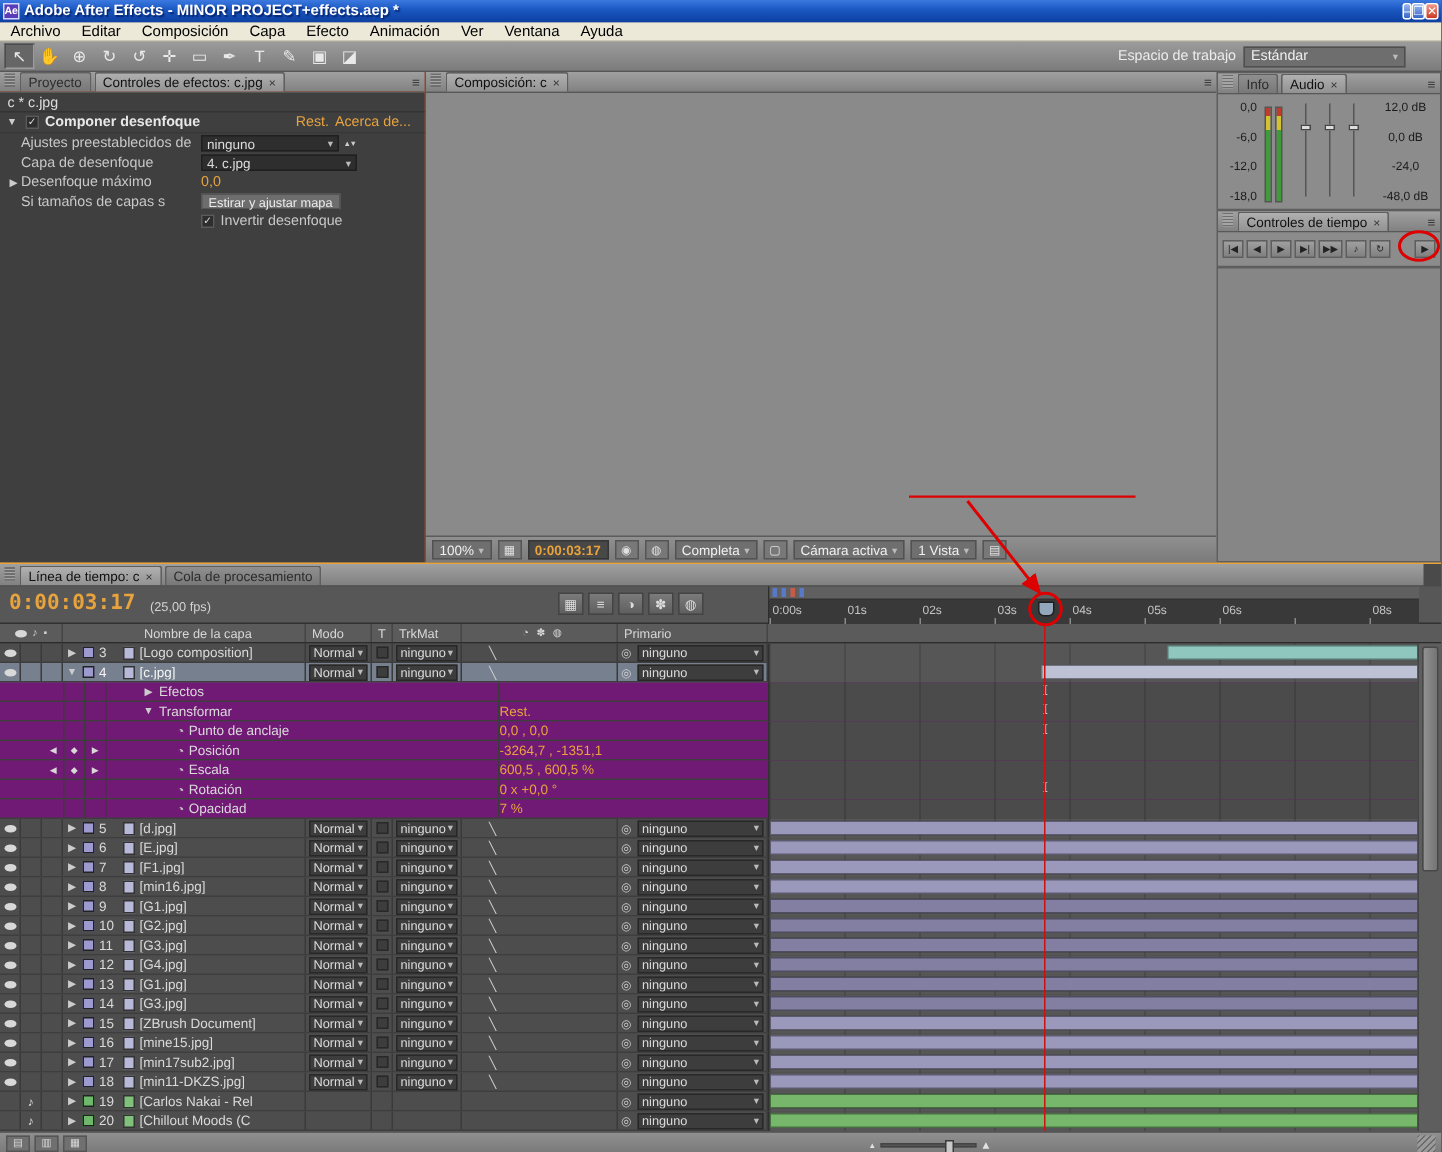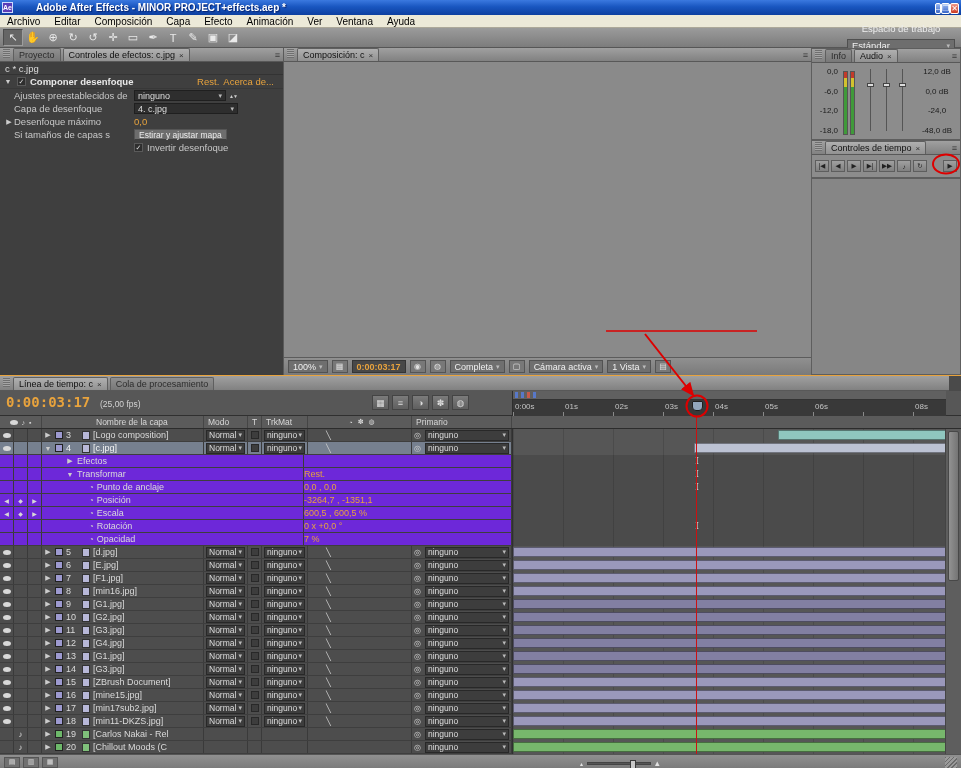--- a/index.html
+++ b/index.html
@@ -4,36 +4,36 @@
 <style>
 * { box-sizing:border-box; margin:0; padding:0; }
 html,body { background:#555; }
 #screen { position:relative; width:961px; height:768px; background:#8a8a8a;
   font-family:"Liberation Sans",sans-serif; font-size:10px; color:#ddd; overflow:hidden; }
 
 
 .titlebar{position:absolute;left:0;top:0;width:961px;height:15px;
   background:linear-gradient(#3b79e0,#1956c0 45%,#0d3fa0);display:flex;align-items:center;gap:3px;padding:0 2px;color:#fff;}
 .app-icon{width:11px;height:11px;background:#5a3bb8;border:1px solid #cfd8ff;font-size:7px;line-height:9px;text-align:center;font-weight:bold;flex:none;}
-.title-text{font-size:10px;font-weight:bold;text-shadow:1px 1px 1px #05216b;flex:1;white-space:nowrap;overflow:hidden;margin-left:20px;}
+.title-text{font-size:10px;font-weight:bold;text-shadow:1px 1px 1px #05216b;flex:1;white-space:nowrap;overflow:hidden;}
 .win-btn{width:17px;height:12px;border:1px solid #fff;border-radius:2px;background:linear-gradient(#9ab8f0,#3866c8);
   color:#fff;font-size:8px;line-height:10px;text-align:center;flex:none;}
 .win-btn.close{background:linear-gradient(#f09a8a,#cc3a22);}
 
 
 .menubar{position:absolute;left:0;top:15px;width:961px;height:13px;background:#ece9d8;border-bottom:1px solid #aca899;
   display:flex;align-items:center;color:#000;}
 .menu-item{padding:0 7px;font-size:10px;height:13px;line-height:13px;}
 
 
 .toolbar{position:absolute;left:0;top:28px;width:961px;height:20px;background:linear-gradient(#9b9b9b,#7c7c7c);
   border-bottom:1px solid #565656;display:flex;align-items:center;padding:0 3px;}
 .tool{width:20px;height:17px;display:flex;align-items:center;justify-content:center;color:#e9e9e9;font-size:11px;border:1px solid transparent;}
 .tool.active{background:#666;border-color:#4d4d4d #9d9d9d #9d9d9d #4d4d4d;}
-.workspace{margin-left:auto;display:flex;align-items:center;gap:5px;margin-right:3px;flex-direction:column;}
+.workspace{margin-left:auto;display:flex;align-items:center;gap:5px;margin-right:21px;}
 .ws-label{color:#ededed;font-size:9.5px;}
 .ws-select{width:108px;height:14px;background:#6e6e6e;border:1px solid #4f4f4f;display:flex;align-items:center;
   justify-content:space-between;padding:0 4px;color:#f0f0f0;font-size:9.5px;}
 
 
 .tabbar{height:14px;display:flex;align-items:flex-end;background:linear-gradient(#a0a0a0,#818181);padding-left:3px;border-bottom:1px solid #585858;}
 .grip{width:7px;height:9px;margin:0 3px 2px 0;background:repeating-linear-gradient(0deg,#6f6f6f 0 1px,#a5a5a5 1px 2px);align-self:center;flex:none;}
 .tab{height:13px;display:flex;align-items:center;gap:4px;padding:0 5px;font-size:9px;color:#2c2c2c;
   background:linear-gradient(#8f8f8f,#787878);border:1px solid #5f5f5f;border-bottom:none;border-radius:2px 2px 0 0;margin-right:2px;white-space:nowrap;}
 .tab.active{background:linear-gradient(#b0b0b0,#929292);color:#101010;}
@@ -117,21 +117,21 @@
 .tl-cols{position:absolute;left:0;top:40px;width:961px;height:13px;background:#5b5b5b;border-bottom:1px solid #2c2c2c;
   display:flex;align-items:center;font-size:8.5px;color:#d8d8d8;}
 .hc{height:100%;display:flex;align-items:center;border-right:1px solid #454545;padding-left:4px;white-space:nowrap;overflow:hidden;}
 .hc.hgut{width:42px;gap:4px;justify-content:center;padding-left:0;font-size:7px;color:#cfcfcf;}
 .hc.hname{width:162px;padding-left:54px;}
 .hc.hmode{width:44px;} .hc.ht{width:14px;} .hc.htrk{width:46px;}
 .hc.hsw{width:104px;justify-content:center;gap:5px;font-size:7px;}
 .hc.hpar{width:100px;} .hc.hrest{flex:1;border-right:none;}
 .tl-rows{position:absolute;left:0;top:53px;width:961px;height:325px;overflow:hidden;}
 .trow{position:relative;height:13px;border-bottom:1px solid #3e3e3e;background:#4d4d4d;display:flex;align-items:center;font-size:9px;color:#dadada;}
-.trow.proprow{background:#6d28d9;}
+.trow.proprow{background:#701a75;padding-left:29px;}
 .trow.sel{background:#76808f;color:#f4f4f4;}
 .cg{width:14px;height:100%;border-right:1px solid #3a3a3a;display:flex;align-items:center;justify-content:center;flex:none;}
 .eye{width:8px;height:5px;border-radius:50%;background:#d8d8d8;display:inline-block;}
 .spk{font-size:8px;color:#e0e0e0;}
 .knav{font-size:6px;color:#d8d8d8;}
 .cname{width:162px;height:100%;display:flex;align-items:center;gap:3px;padding-left:2px;border-right:1px solid #3a3a3a;overflow:hidden;flex:none;}
 .expander{width:8px;color:#ccc;font-size:7px;text-align:center;flex:none;}
 .swatch{width:8px;height:8px;border:1px solid #222;flex:none;}
 .lnum{width:13px;flex:none;}
 .ficon{width:8px;height:9px;background:#b8b8d8;border:1px solid #333;flex:none;}

